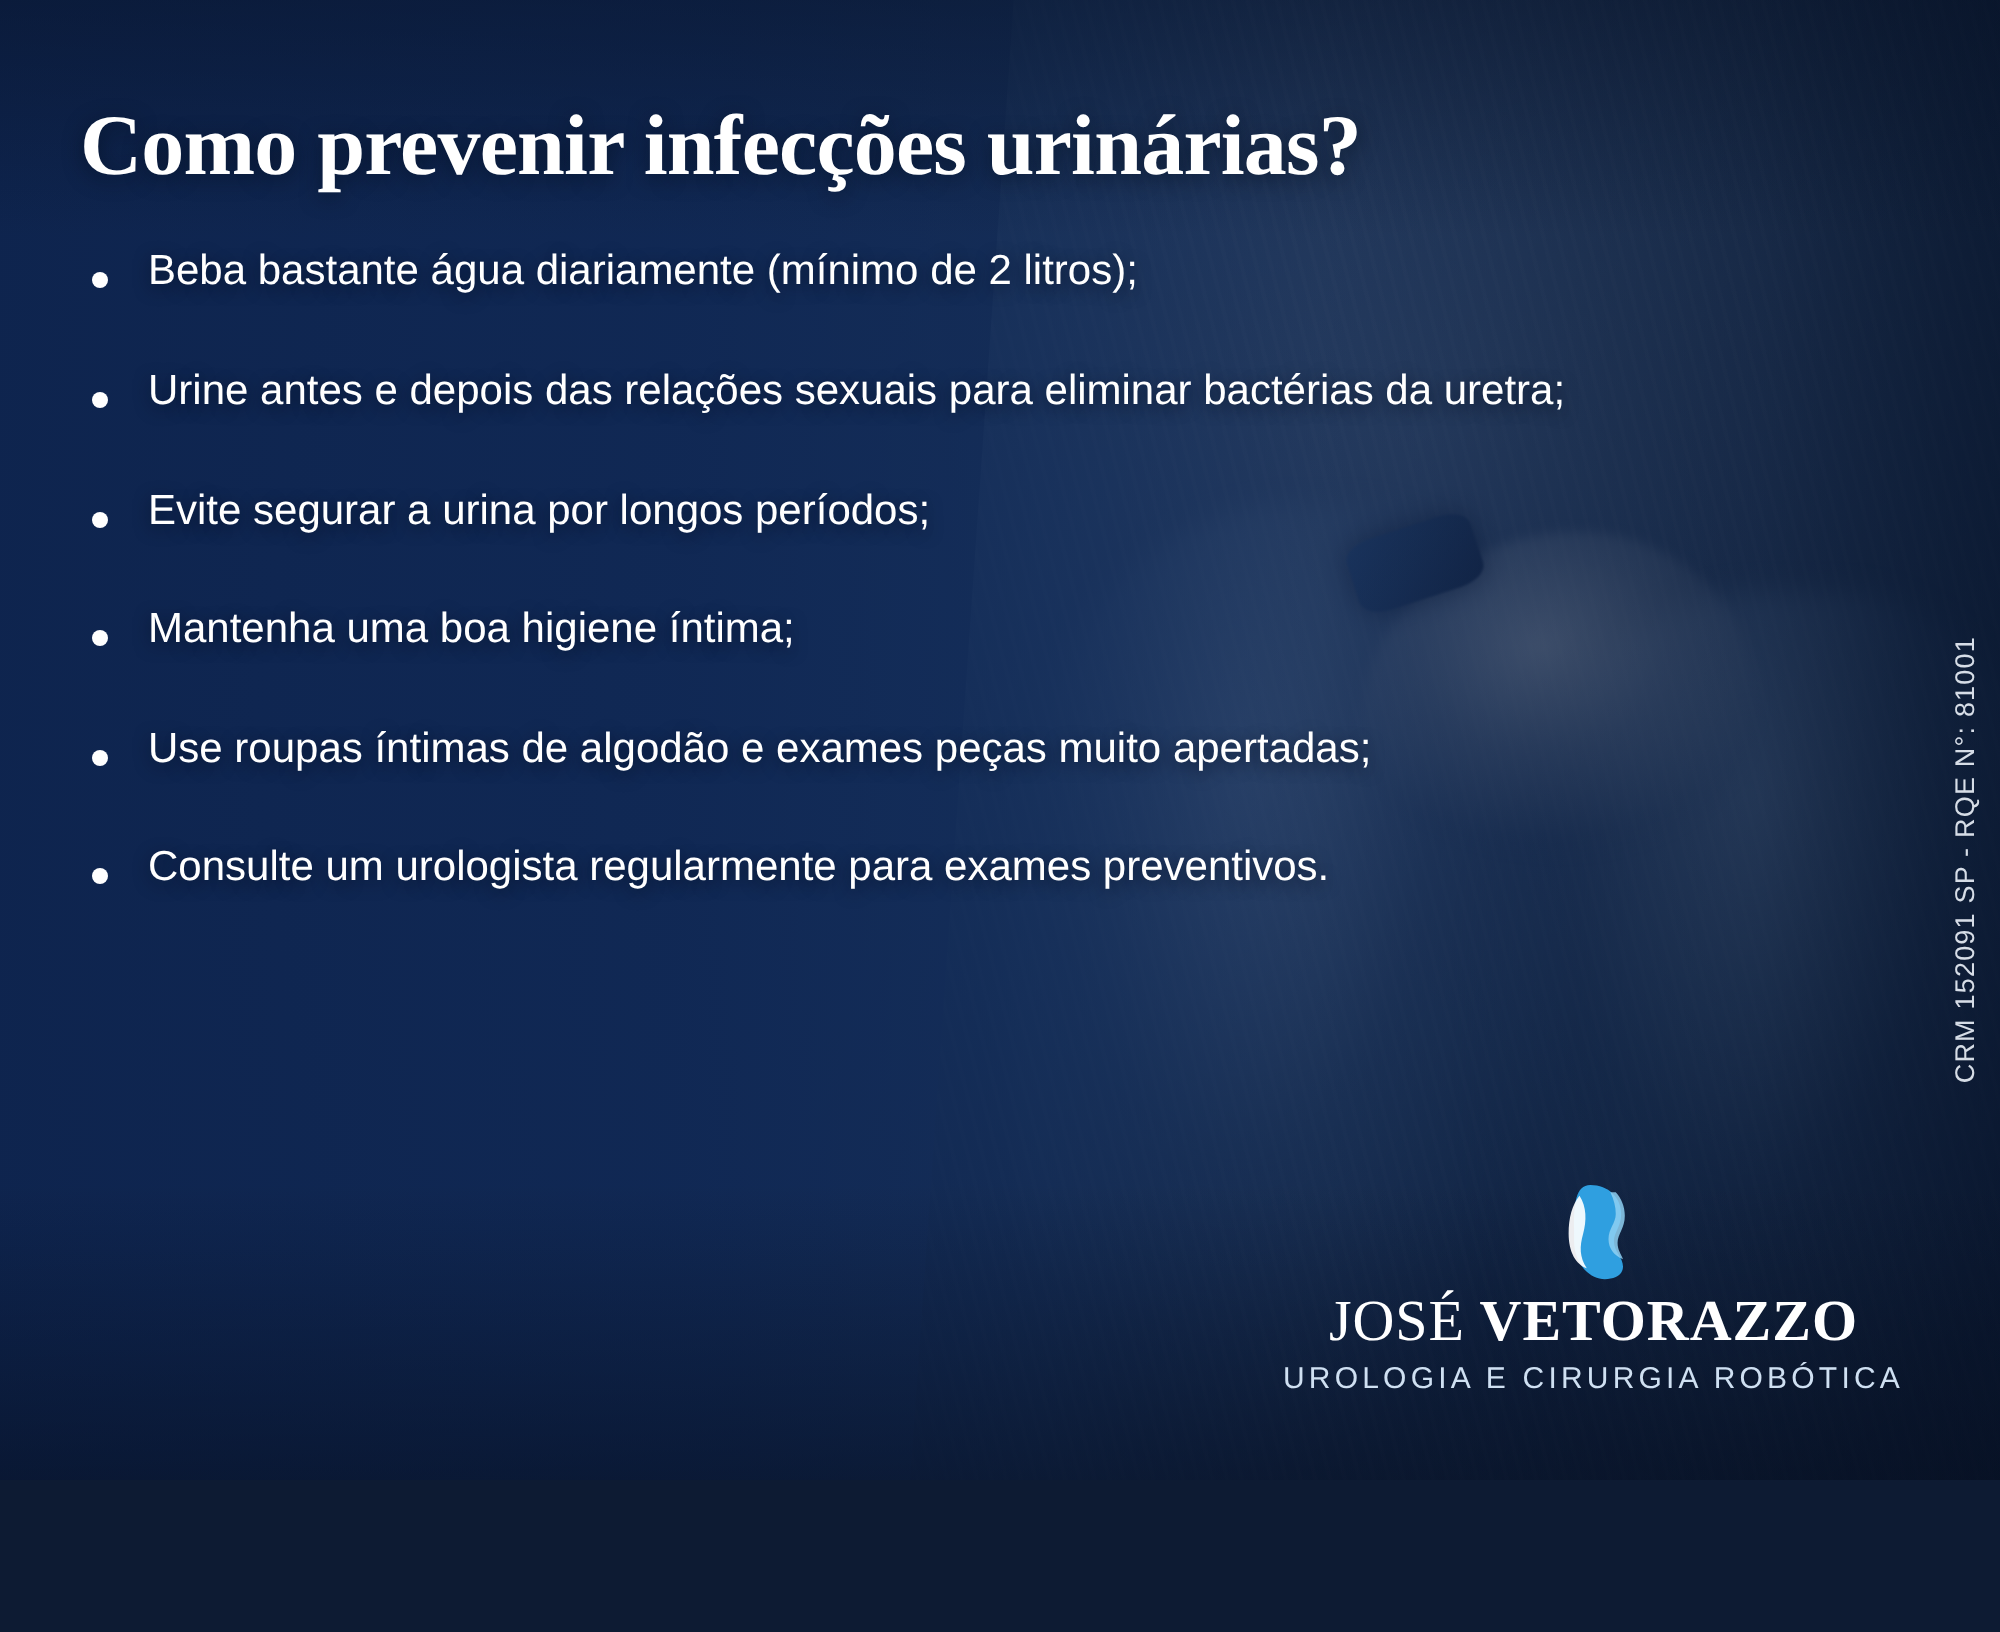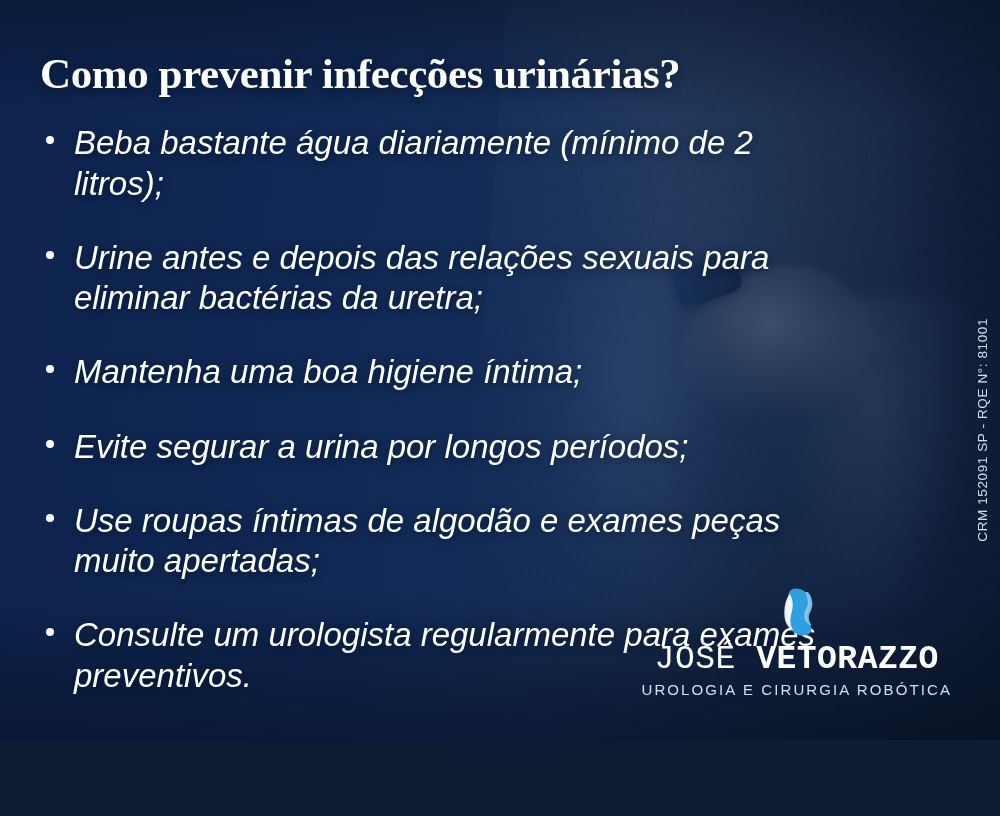--- a/index.html
+++ b/index.html
@@ -124,27 +124,26 @@
   }
   ul.tips {
     list-style: none;
     margin: 0;
     padding: 0;
     width: 800px;
   }
   ul.tips li {
     position: relative;
     color: #ffffff;
-    font-size: 33px;
+    font-size: 21px;
     line-height: 1.22;
     padding-left: 36px;
     margin-bottom: 34px;
     text-shadow: 0 2px 8px rgba(4,12,28,0.6);
     font-weight: 400;
-    font-style: italic;
   }
   ul.tips li .bullet {
     position: absolute;
     left: 8px;
     top: 13px;
     width: 8px;
     height: 8px;
     border-radius: 50%;
     background: #ffffff;
   }
@@ -171,26 +170,26 @@
     text-align: center;
     color: #ffffff;
   }
   .logo-mark {
     width: 58px;
     height: 58px;
     margin: 0 auto 2px auto;
     display: block;
   }
   .logo-name {
-    font-size: 33px;
+    font-size: 29px;
     font-weight: bold;
     letter-spacing: 0.5px;
     line-height: 1;
     white-space: nowrap;
-    font-family: Liberation Mono, monospace;
+    font-family: Liberation Serif, serif;
   }
   .logo-name .light { font-weight: 300; }
   .logo-sub {
     font-size: 15px;
     letter-spacing: 2.1px;
     margin-top: 5px;
     color: #cfe0f2;
     white-space: nowrap;
   }
 </style>
@@ -216,25 +215,25 @@
       <li>
         <span class="bullet"></span>
         <span>Beba bastante água diariamente (mínimo de 2 litros);</span>
       </li>
       <li>
         <span class="bullet"></span>
         <span>Urine antes e depois das relações sexuais para eliminar bactérias da uretra;</span>
       </li>
       <li>
         <span class="bullet"></span>
+        <span>Evite segurar a urina por longos períodos;</span>
+      </li>
+      <li>
+        <span class="bullet"></span>
         <span>Mantenha uma boa higiene íntima;</span>
-      </li>
-      <li>
-        <span class="bullet"></span>
-        <span>Evite segurar a urina por longos períodos;</span>
       </li>
       <li>
         <span class="bullet"></span>
         <span>Use roupas íntimas de algodão e exames peças muito apertadas;</span>
       </li>
       <li>
         <span class="bullet"></span>
         <span>Consulte um urologista regularmente para exames preventivos.</span>
       </li>
     </ul>

